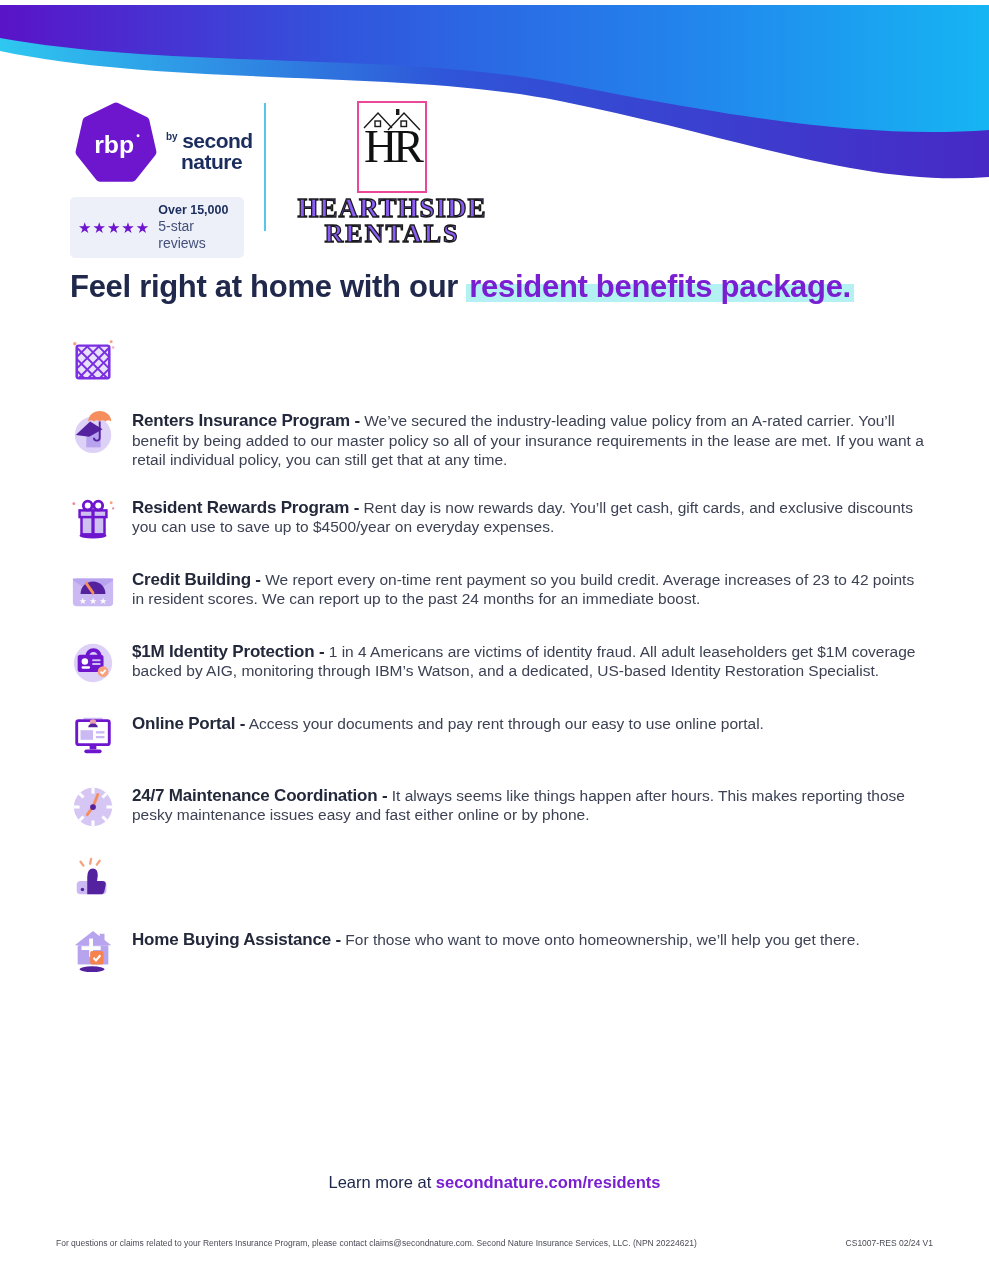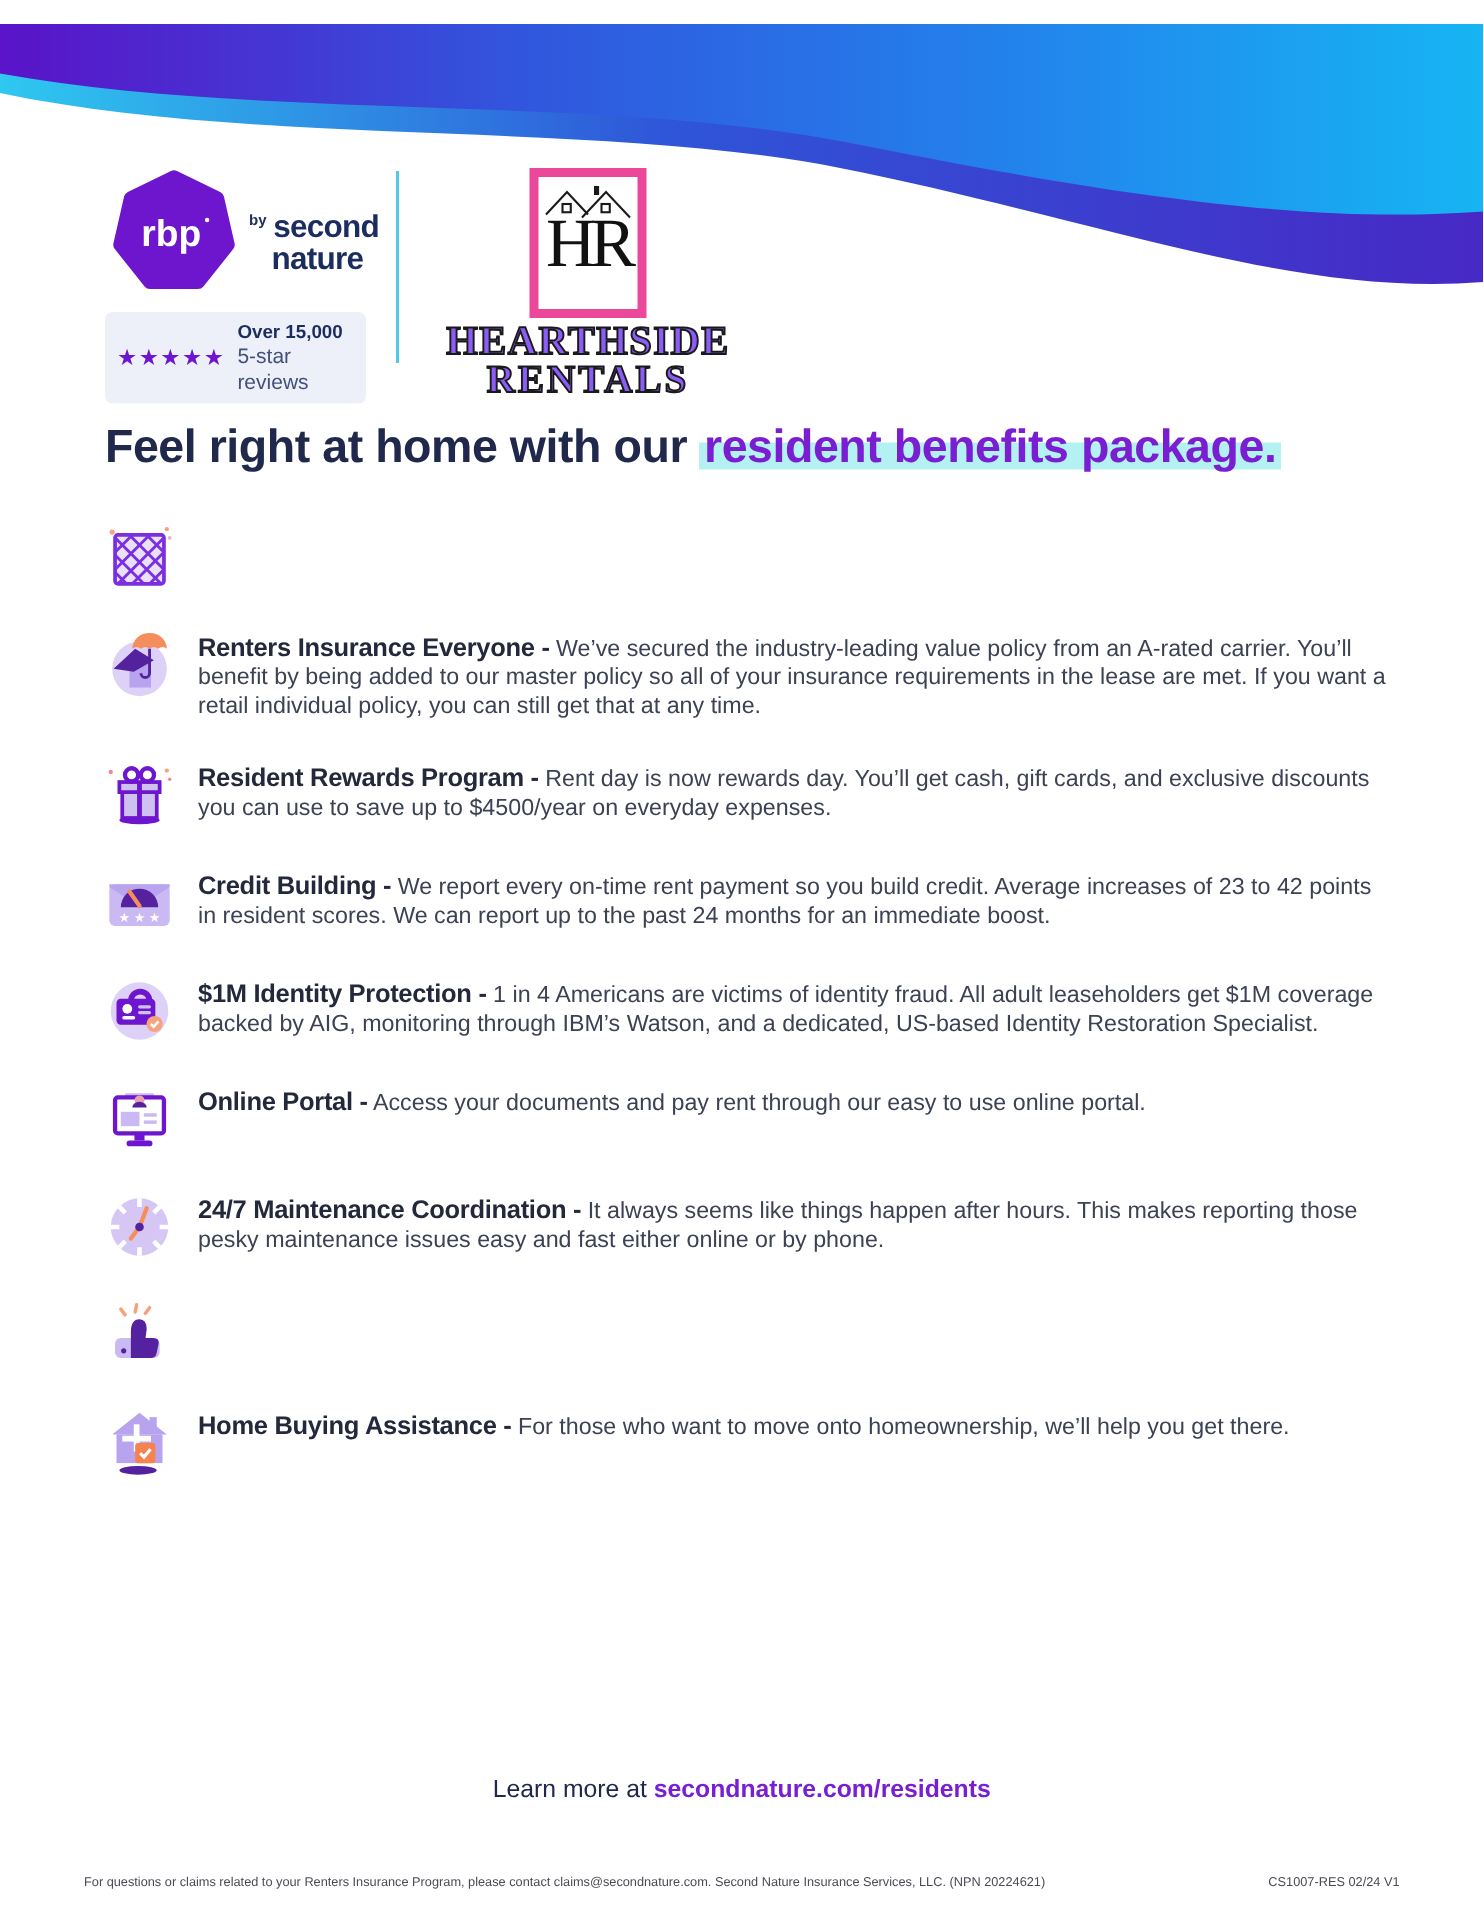--- a/index.html
+++ b/index.html
@@ -1,38 +1,38 @@
 <!DOCTYPE html>
 <html><head>
 <meta charset="utf-8">
 <style>
   html,body{margin:0;padding:0;background:#ffffff;}
   body{font-family:"Liberation Sans","DejaVu Sans",sans-serif;color:#2a3142;}
-  .page{position:relative;width:989px;height:1264px;margin:16px auto;background:#fff;overflow:hidden;}
+  .page{position:relative;width:989px;height:1264px;margin:5px auto;background:#fff;overflow:hidden;}
 
   
   .wave{position:absolute;top:0;left:0;width:989px;height:240px;}
 
   
   .logo-row{position:absolute;top:96px;left:70px;display:flex;align-items:flex-start;}
   .rbp-block{width:190px;}
   .rbp-top{display:flex;align-items:center;}
   .rbp-mark{width:92px;height:86px;flex:0 0 auto;}
   .byline{margin-left:4px;margin-top:14px;}
   .by{font-size:10px;color:#20305f;font-weight:600;vertical-align:top;}
   .brand{font-weight:800;color:#1b2d5e;font-size:21px;line-height:.92;letter-spacing:-.5px;}
   .brand .l2{margin-left:15px;display:block;}
   .reviews{margin-top:10px;width:158px;background:#eef0f9;border-radius:5px;display:flex;align-items:center;gap:8px;padding:7px 8px;}
   .stars{color:#6d16ce;font-size:15px;letter-spacing:1px;line-height:1;}
   .rev-txt .r1{font-size:12.5px;font-weight:800;color:#1b2d5e;line-height:1.1;}
   .rev-txt .r2{font-size:14px;color:#42507a;line-height:1.2;}
   .divider{width:2px;height:128px;background:#54c7ea;margin:2px 26px 0 4px;}
 
   .partner{width:200px;display:flex;flex-direction:column;align-items:center;}
-  .hr-box{width:66px;height:88px;border:6px solid #ec4899;background:#fff;display:flex;flex-direction:column;align-items:center;justify-content:flex-start;}
+  .hr-box{width:66px;height:88px;border:2px solid #ec4899;background:#fff;display:flex;flex-direction:column;align-items:center;justify-content:flex-start;}
   .hr-roofs{margin-top:3px;}
   .hr-mono{font-family:"Liberation Serif","DejaVu Serif",serif;font-size:46px;line-height:.9;color:#111;letter-spacing:-4px;margin-top:-6px;}
   .partner-name{margin-top:3px;text-align:center;font-family:Liberation Serif, serif;font-weight:700;color:#8b5cf6;-webkit-text-stroke:1.3px #1a1a1a;line-height:.95;}
   .partner-name .n1{font-size:27px;letter-spacing:1px;}
   .partner-name .n2{font-size:26px;letter-spacing:2px;}
 
   
   .headline{position:absolute;top:264px;left:70px;width:870px;font-size:31px;font-weight:600;color:#20294c;letter-spacing:-.3px;}
   .headline .hl{color:#7a1ed2;font-weight:800;padding:0 3px;background-image:linear-gradient(#b4f1f2,#b4f1f2);background-repeat:no-repeat;background-size:100% 52%;background-position:0 88%;}
 
@@ -142,21 +142,21 @@
     </div>
 
     <div class="item">
       <svg class="ic" viewBox="0 0 48 48">
         <circle cx="24" cy="27" r="19" fill="#ded1f7"></circle>
         <rect x="17" y="23" width="15" height="17" fill="#b7a3ee"></rect>
         <polygon points="6,27 21,13 34,21 20,29" fill="#54219f"></polygon>
         <path d="M19,13 a12,11 0 0 1 24,0 q-3,-2.5 -6,0 q-3,-2.5 -6,0 q-3,-2.5 -6,0 q-3,-2.5 -6,0 Z" fill="#f68d5c"></path>
         <path d="M31,13 V30 a3,3 0 0 1 -6,0" fill="none" stroke="#54219f" stroke-width="2"></path>
       </svg>
-      <p><span class="t">Renters Insurance Everyone -</span> <span>We’ve secured the industry-leading value policy from an A-rated carrier. You’ll benefit by being added to our master policy so all of your insurance requirements in the lease are met. If you want a retail individual policy, you can still get that at any time.</span></p>
+      <p><span class="t">Renters Insurance Program -</span> <span>We’ve secured the industry-leading value policy from an A-rated carrier. You’ll benefit by being added to our master policy so all of your insurance requirements in the lease are met. If you want a retail individual policy, you can still get that at any time.</span></p>
     </div>
 
     <div class="item">
       <svg class="ic" viewBox="0 0 48 48">
         <circle cx="4" cy="8" r="1.5" fill="#f0889c"></circle>
           <circle cx="43" cy="7" r="1.5" fill="#f6a27c"></circle>
           <circle cx="45" cy="13" r="1.2" fill="#f0889c"></circle>
         <ellipse cx="24" cy="41.5" rx="14" ry="2.8" fill="#6d16ce"></ellipse>
         <rect x="12" y="21" width="24" height="19" fill="#cfc0f2" stroke="#6d16ce" stroke-width="2.6"></rect>
         <rect x="10" y="15" width="28" height="7" fill="#cfc0f2" stroke="#6d16ce" stroke-width="2.6"></rect>

